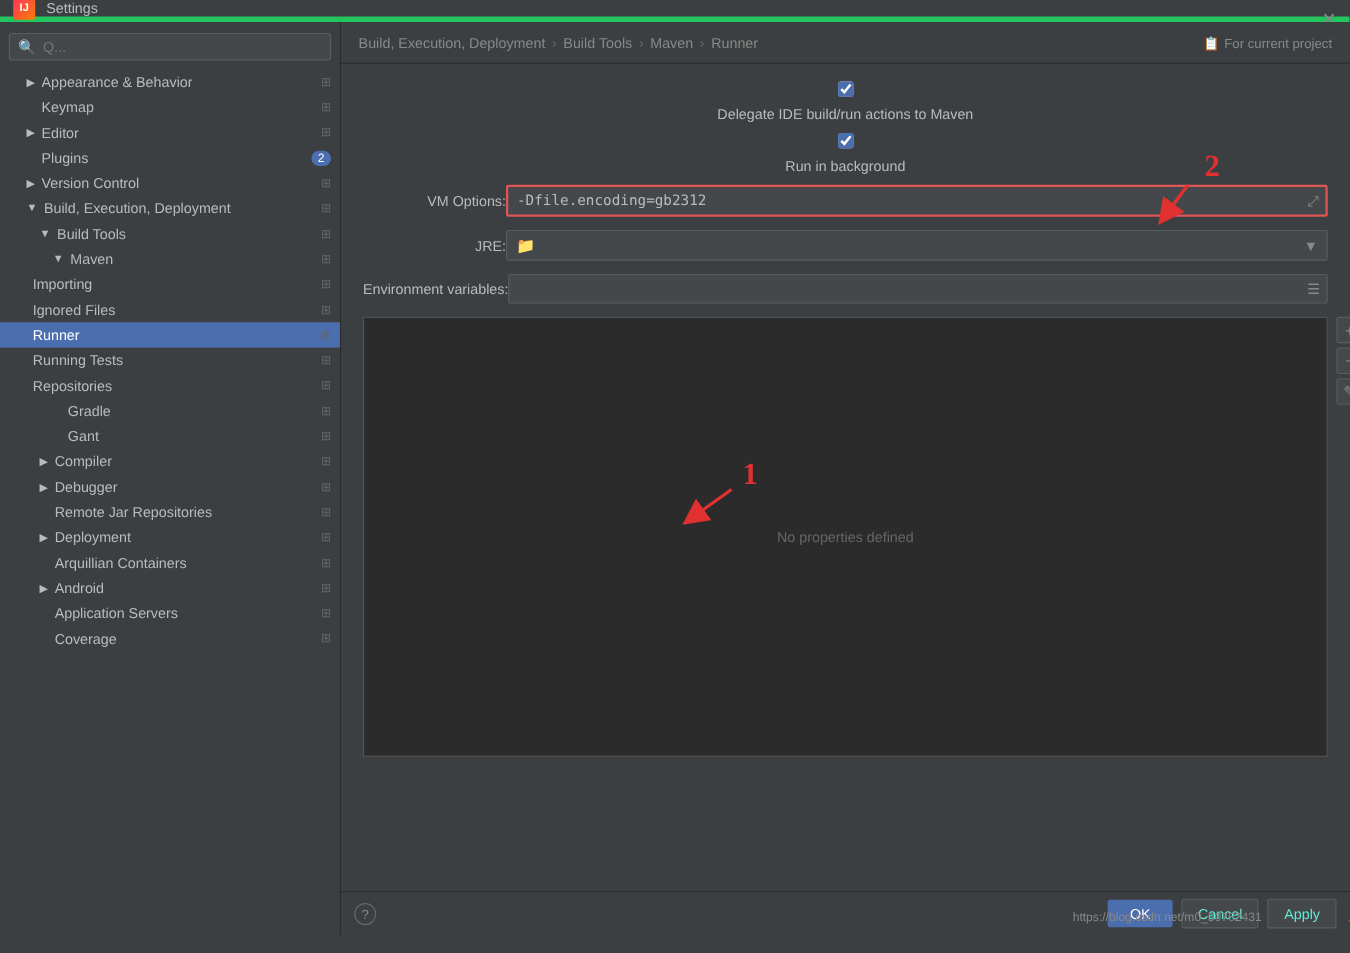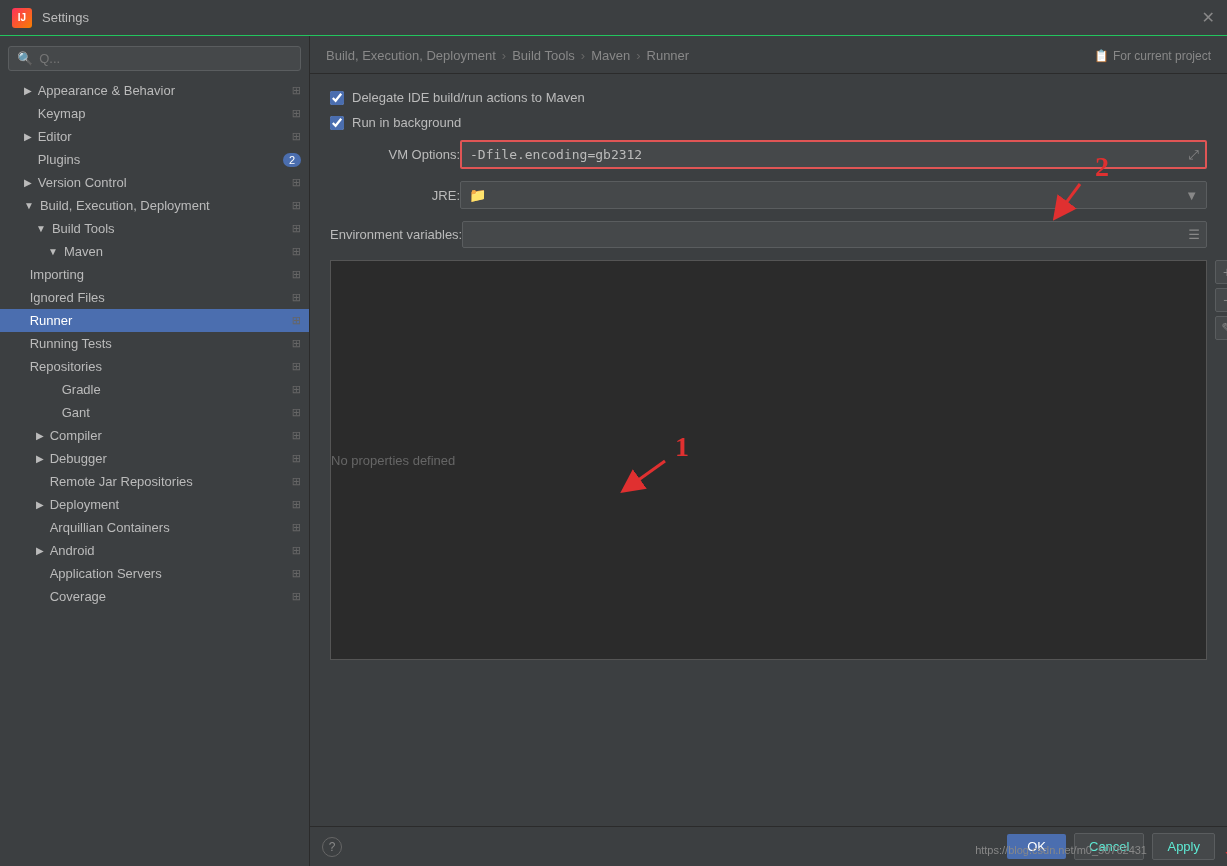--- a/index.html
+++ b/index.html
@@ -10,25 +10,25 @@
       font-family: 'Segoe UI', Arial, sans-serif;
       font-size: 13px;
       color: #bbbbbb;
       overflow: hidden;
       position: relative;
     }
 
     
     .title-bar {
       background: #3c3f41;
-      height: 36px;
+      height: 20px;
       display: flex;
       align-items: center;
       padding: 0 12px;
-      border-bottom: 1px solid #22c55e;
+      border-bottom: 5px solid #22c55e;
       position: relative;
     }
     .title-bar-logo {
       width: 20px;
       height: 20px;
       margin-right: 10px;
       background: linear-gradient(135deg, #fe315d, #f77f00);
       border-radius: 3px;
       display: flex; align-items: center; justify-content: center;
       font-size: 10px; color: white; font-weight: bold;
@@ -146,20 +146,21 @@
       align-items: center;
       margin-bottom: 12px;
       justify-content: flex-end;
     }
 
     .checkbox-row {
       display: flex;
       align-items: center;
       gap: 8px;
       margin-bottom: 10px;
+      flex-direction: column;
     }
     .checkbox-row input[type="checkbox"] {
       accent-color: #4b6eaf;
       width: 14px; height: 14px;
     }
 
     .form-label {
       color: #bbbbbb;
       min-width: 130px;
       text-align: right;
@@ -247,21 +248,21 @@
       background: #555;
     }
 
     .properties-panel {
       border: 1px solid #555;
       background: #2b2b2b;
       position: relative;
       min-height: 400px;
       display: flex;
       align-items: center;
-      justify-content: flex-start;
+      justify-content: center;
     }
     .properties-empty {
       color: #666;
       font-size: 13px;
     }
 
     .properties-buttons {
       position: absolute;
       right: -32px;
       top: 0;

